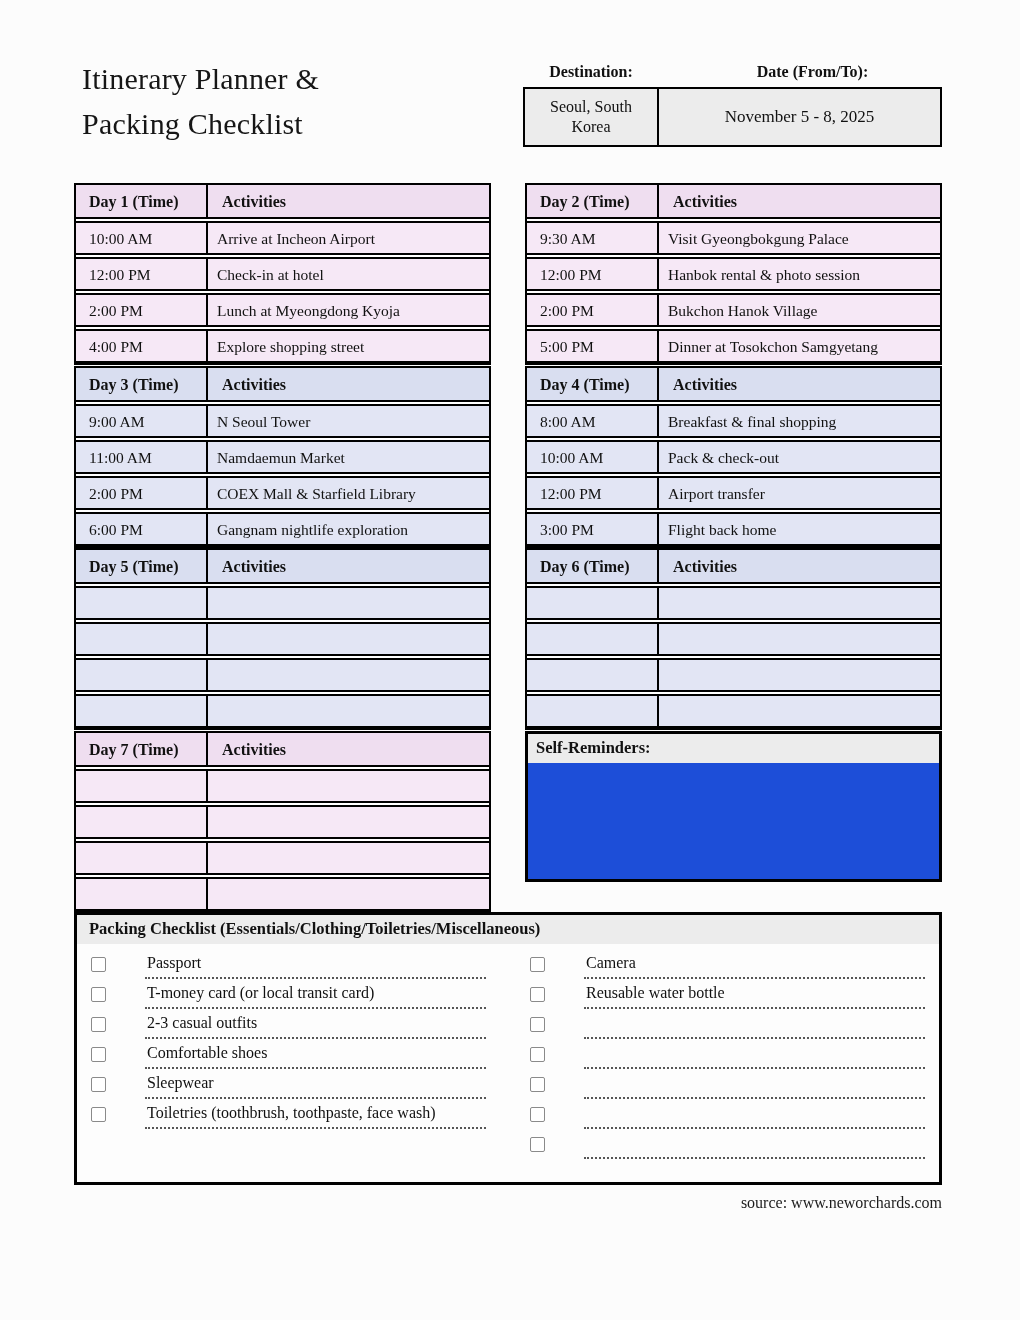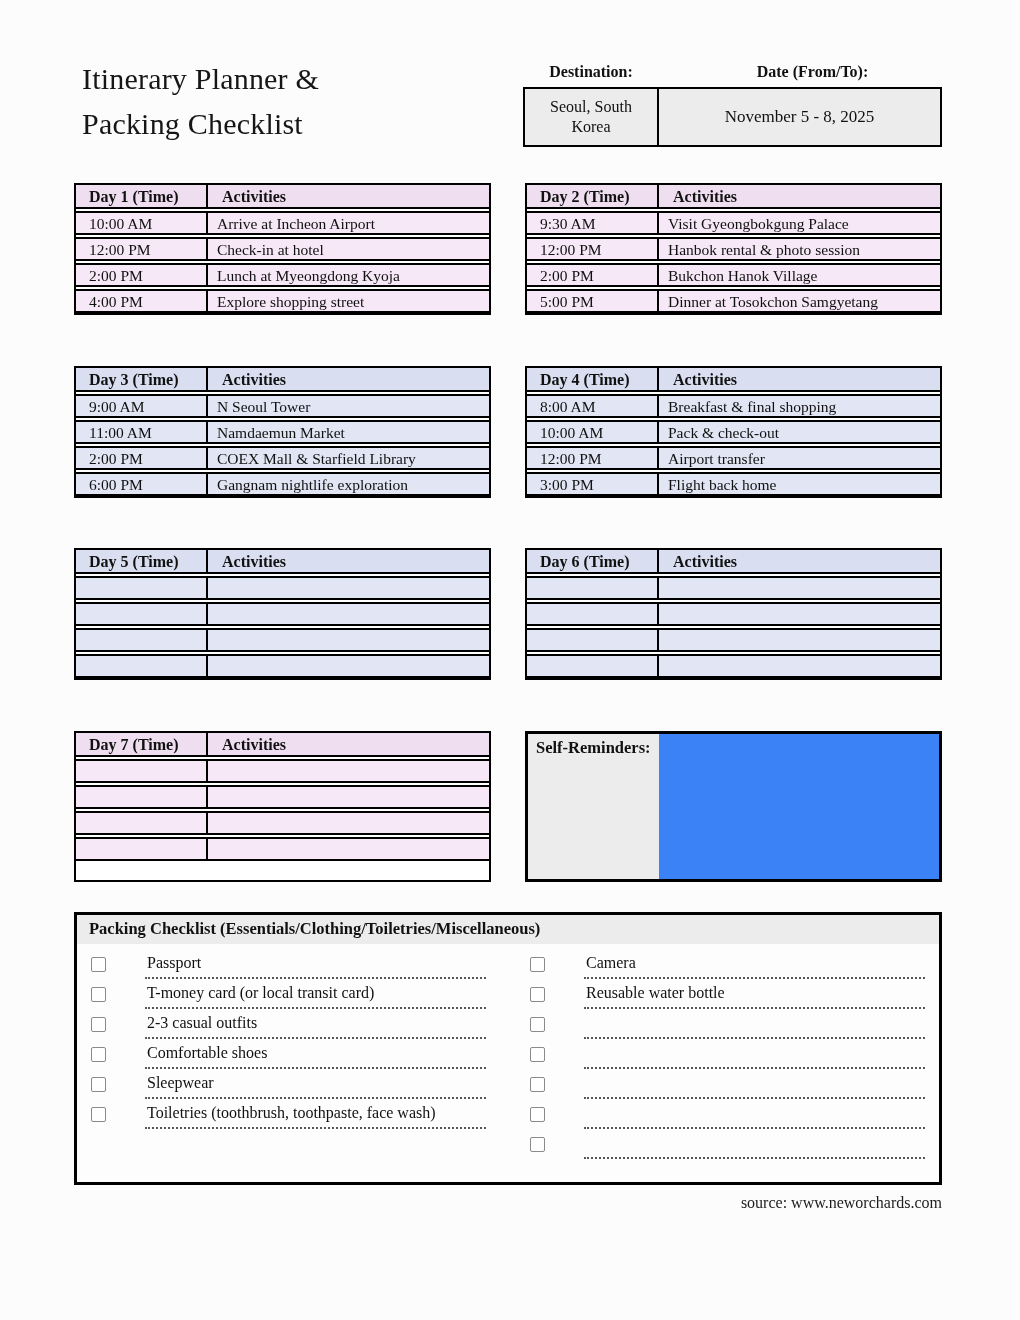--- a/index.html
+++ b/index.html
@@ -63,21 +63,21 @@
   .row-3 { top: 548px; }
   .row-4 { top: 731px; }
 
   .day-table {
     width: 417px;
     border: 2px solid #000;
     background: #fff;
   }
   .trow {
     display: flex;
-    height: 24px;
+    height: 34px;
     border-bottom: 2px solid #000;
   }
   .trow + .trow { border-top: 2px solid #000; margin-top: 2px; }
   .tcell {
     display: flex; align-items: center;
     font-size: 15.5px;
     line-height: 17px;
     overflow: hidden; white-space: nowrap;
   }
   .tcell-time { width: 132px; border-right: 2px solid #000; padding: 0 4px 0 13px; }
@@ -88,22 +88,22 @@
   .pink .thead .tcell { background: #efdef0; }
   .pink .trow:not(.thead) .tcell { background: #f6e8f6; }
   .blue .thead .tcell { background: #d9def0; }
   .blue .trow:not(.thead) .tcell { background: #e2e5f4; }
 
   
   .reminders {
     width: 417px;
     height: 151px;
     border: 3px solid #000;
-    background: #3b82f6;
-    display: flex; flex-direction: row;
+    background: #1d4ed8;
+    display: flex; flex-direction: column;
   }
   .reminders-head {
     background: #ececec;
     font-weight: bold;
     font-size: 16.5px;
     padding: 4px 8px 5px 8px;
   }
   .reminders-body { flex: 1; }
 
   

